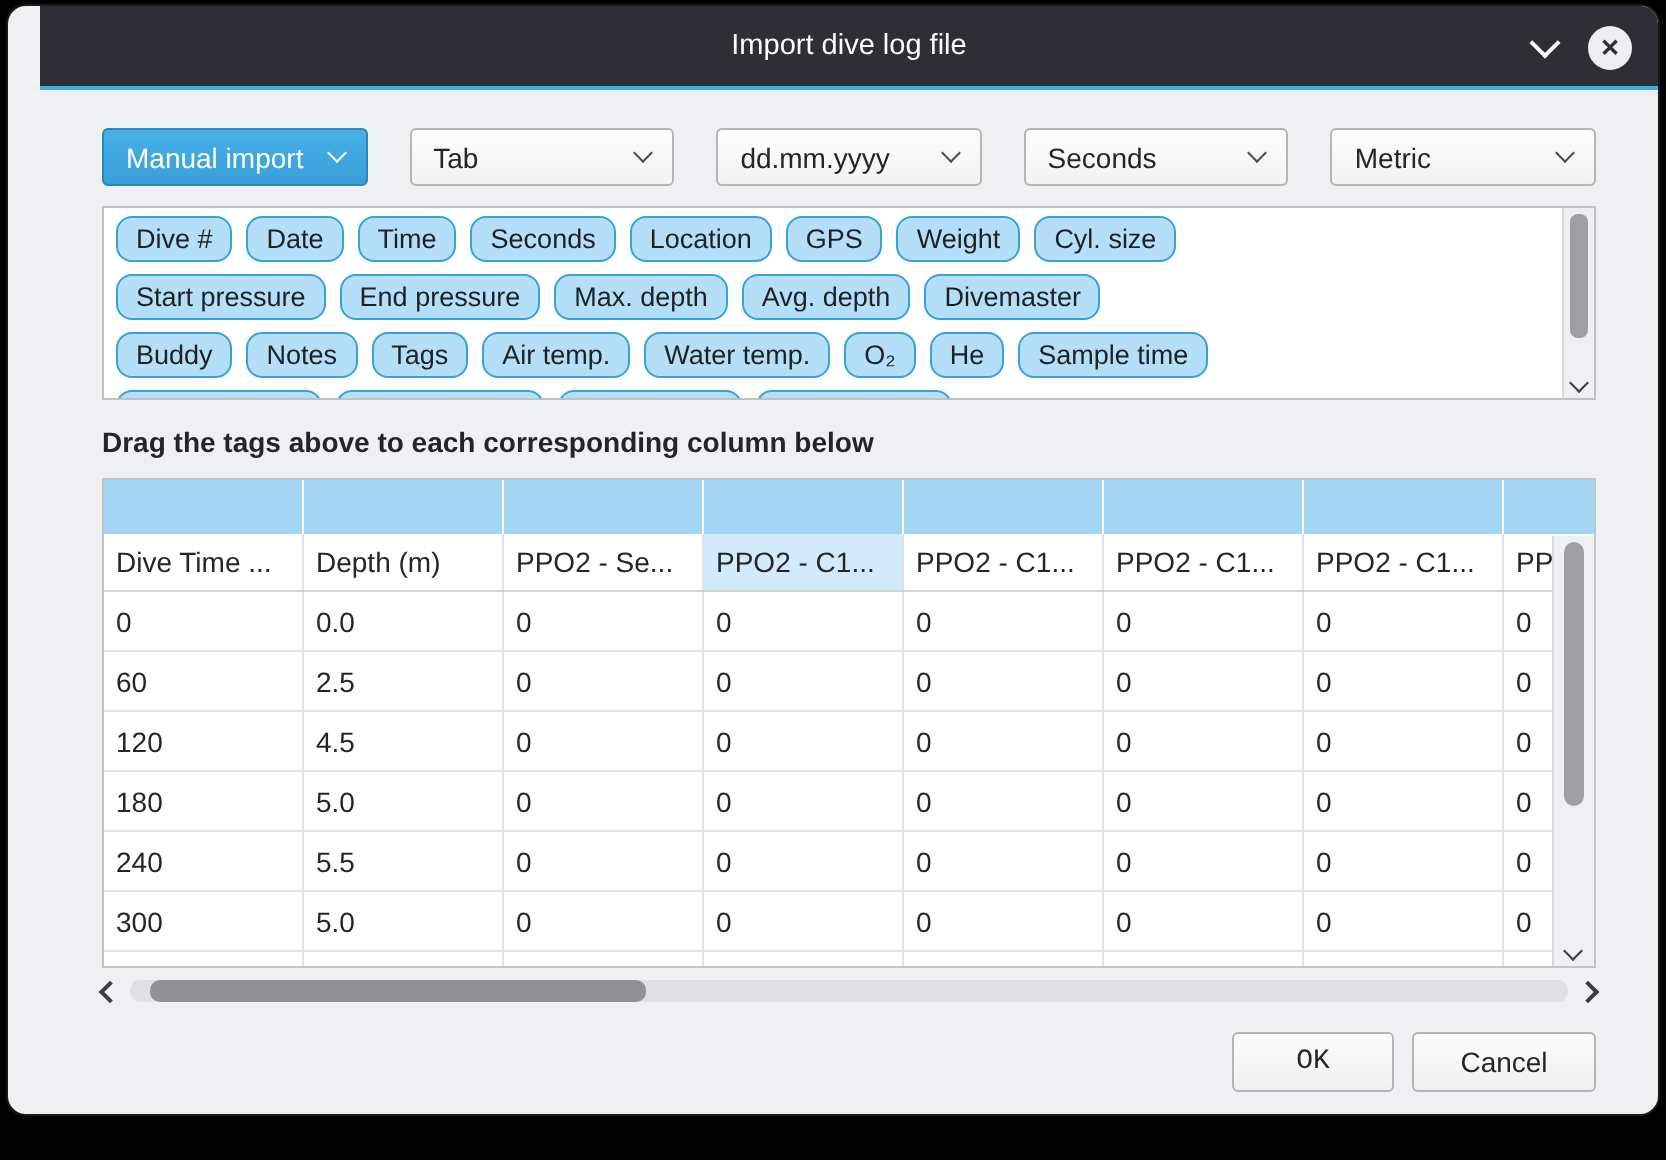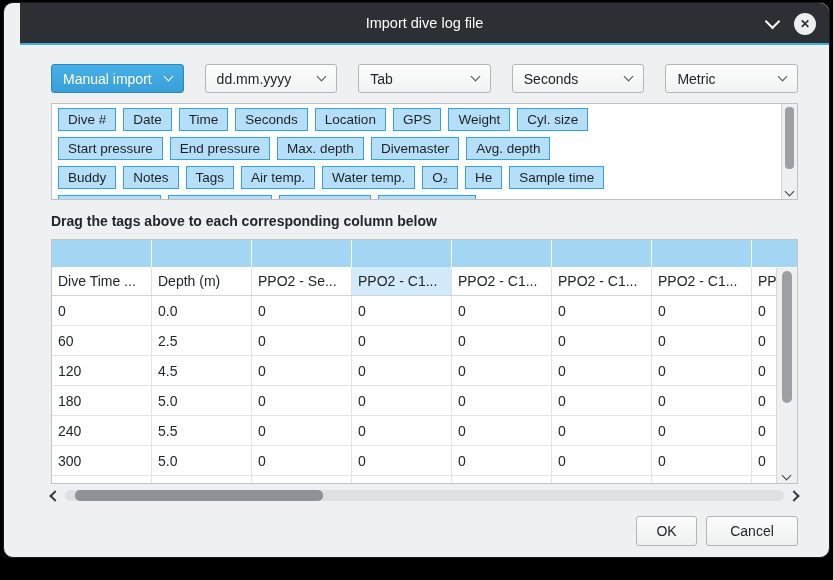--- a/index.html
+++ b/index.html
@@ -33,21 +33,21 @@
                   transform:rotate(45deg); margin-top:-4px; }
   .combo.primary { background:linear-gradient(#47b0e7,#399fd9); border-color:#2b86ba; color:#ffffff; }
   .combo.primary .caret { border-color:#fff; }
 
   
   .tag-area { margin-top:10px; height:97px; background:#ffffff; border:1px solid #bfc1c3;
               position:relative; overflow:hidden; }
   .tag-rows { padding:4px 6px; display:flex; flex-direction:column; gap:6px; }
   .tag-row { display:flex; gap:7px; }
   .tag-pill { height:23px; line-height:21px; padding:0 9px; background:#b5dff8; border:1px solid #35a2da;
-              border-radius:0; font-size:13.5px; color:#1d2124; white-space:nowrap; }
+              border-radius:8px; font-size:13.5px; color:#1d2124; white-space:nowrap; }
   .vscroll { position:absolute; right:0; width:16px; background:#eff0f1; border-left:1px solid #d7d8d9; }
   .vscroll .thumb { position:absolute; left:3px; width:9px; background:#9da0a2; border-radius:4px; }
   .vscroll .arr { position:absolute; left:4px; bottom:4px; width:7px; height:7px;
                   border-right:1.6px solid #3a3e41; border-bottom:1.6px solid #3a3e41; transform:rotate(45deg); }
   .tag-vscroll { top:0; bottom:0; }
   .tag-vscroll .thumb { top:3px; height:62px; }
 
   
   .instruction { margin-top:13px; font-size:14px; color:#232629;font-weight:bold; }
 
@@ -70,21 +70,21 @@
   
   .hscroll { margin-top:3px; height:17px; display:flex; align-items:center; }
   .hscroll .track { flex:1; height:11px; background:#dfe0e1; border-radius:5px; margin:0 6px; position:relative; }
   .hscroll .hthumb { position:absolute; left:10px; top:0; width:248px; height:11px; background:#8e9294; border-radius:5px; }
   .hs-arrow { width:8px; height:8px; }
 
   
   .button-row { display:flex; justify-content:flex-end; gap:9px; margin-top:12px; }
   .btn { height:30px; background:linear-gradient(#fcfcfc,#eff0f0); border:1px solid #b2b6b8; border-radius:3px;
          font-size:14px; color:#232629; display:flex; align-items:center; justify-content:center; }
-  .btn-ok { width:61px; }
+  .btn-ok { width:81px;font-family:Liberation Mono, monospace; }
   .btn-cancel { width:92px; }
 </style>
 </head>
 <body>
 
 <div class="stage">
   <div class="window">
 
     <div class="titlebar">
       <div class="title">Import dive log file</div>
@@ -95,25 +95,25 @@
     </div>
 
     <div class="dialog-body">
 
       <div class="combo-row">
         <div class="combo primary">
           <span>Manual import</span>
           <span class="caret"></span>
         </div>
         <div class="combo">
+          <span>Tab</span>
+          <span class="caret"></span>
+        </div>
+        <div class="combo">
           <span>dd.mm.yyyy</span>
-          <span class="caret"></span>
-        </div>
-        <div class="combo">
-          <span>Tab</span>
           <span class="caret"></span>
         </div>
         <div class="combo">
           <span>Seconds</span>
           <span class="caret"></span>
         </div>
         <div class="combo">
           <span>Metric</span>
           <span class="caret"></span>
         </div>
@@ -128,22 +128,22 @@
               <span class="tag-pill">Seconds</span>
               <span class="tag-pill">Location</span>
               <span class="tag-pill">GPS</span>
               <span class="tag-pill">Weight</span>
               <span class="tag-pill">Cyl. size</span>
             </div>
             <div class="tag-row">
               <span class="tag-pill">Start pressure</span>
               <span class="tag-pill">End pressure</span>
               <span class="tag-pill">Max. depth</span>
+              <span class="tag-pill">Avg. depth</span>
               <span class="tag-pill">Divemaster</span>
-              <span class="tag-pill">Avg. depth</span>
             </div>
             <div class="tag-row">
               <span class="tag-pill">Buddy</span>
               <span class="tag-pill">Notes</span>
               <span class="tag-pill">Tags</span>
               <span class="tag-pill">Air temp.</span>
               <span class="tag-pill">Water temp.</span>
               <span class="tag-pill">O₂</span>
               <span class="tag-pill">He</span>
               <span class="tag-pill">Sample time</span>

